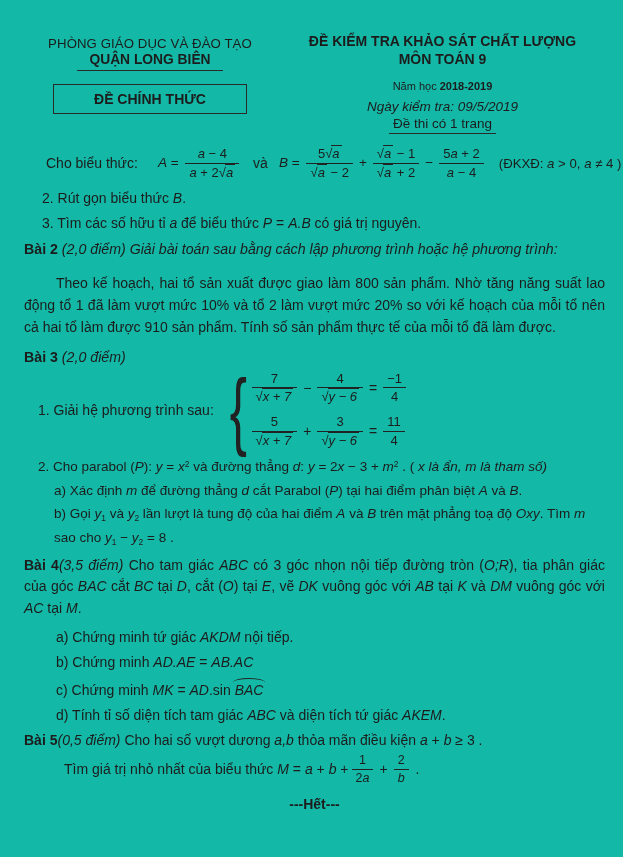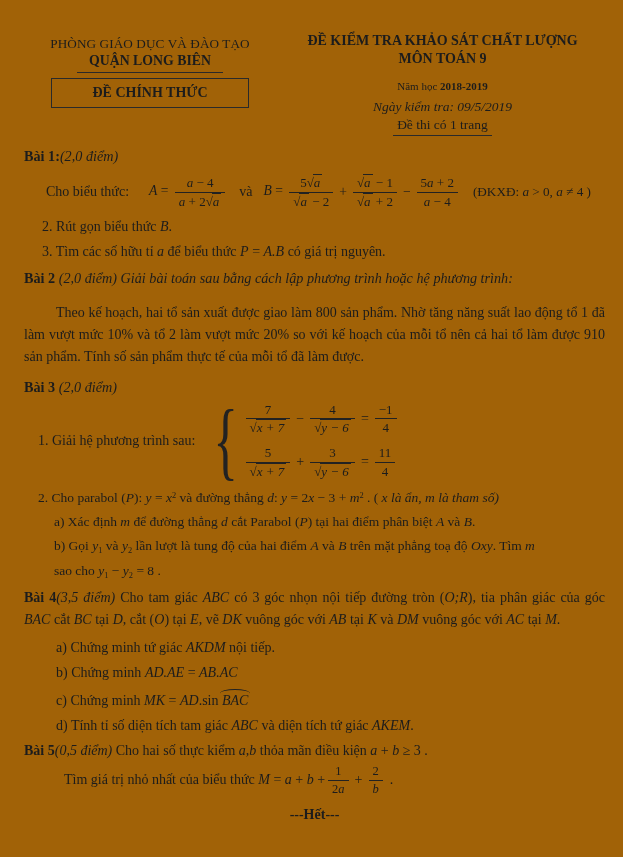--- a/index.html
+++ b/index.html
@@ -1,42 +1,42 @@
 <!DOCTYPE html>
 <html><head>
 <meta charset="utf-8">
 <style>
   * { box-sizing: border-box; }
   html,body { margin:0; padding:0; }
   body { background:#ffffff; }
   .page {
     width:623px; height:857px; overflow:hidden; position:relative;
-    background:#a16207; color:#1c1c1c;
-    font-family:Liberation Serif, serif; font-size:14px;
+    background:#14b8a6; color:#1c1c1c;
+    font-family:Liberation Sans, sans-serif; font-size:14px;
     padding:32px 18px 0 24px;
   }
   p { margin:0; }
   .bold { font-weight:700; }
   .ital { font-style:italic; }
   .sub { font-size:0.62em; vertical-align:-0.3em; font-style:normal; }
   .sup { font-size:0.62em; vertical-align:0.5em; font-style:normal; }
   .arc { display:inline-block; position:relative; }
   .arc::before {
     content:""; position:absolute; left:-2px; right:-2px; top:-4px; height:8px;
     border-top:1.6px solid #222; border-radius:50% 50% 0 0;
   }
   
   .header { display:flex; }
   .h-left { width:252px; flex-shrink:0; text-align:center; padding-top:4px; }
   .hl1 { font-size:13.2px; letter-spacing:0.1px; }
   .hl2 { font-weight:700; font-size:13.8px; margin-top:1px;text-align:center; }
   .undl { display:inline-block; border-bottom:1.4px solid #2a2a2a; padding:0 12px 3px; }
   .official-box {
     display:inline-block; border:1.7px solid #2a2a2a; padding:6px 40px;
-    margin-top:5px; font-weight:700; font-size:14px;
+    margin-top:13px; font-weight:700; font-size:14px;
   }
   .h-right { flex:1; text-align:center; padding-left:4px; }
   .hr-title { font-weight:700; font-size:14px; line-height:1.3; }
   .hr-year { font-size:11px; margin-top:12px; }
   .hr-italic { font-style:italic; font-size:13.5px; margin-top:7px; }
   .hr-pages { font-size:13.5px; margin-top:2px; }
   .undl2 { display:inline-block; border-bottom:1.2px solid #2a2a2a; padding:0 4px 2px; }
   
   main { margin-top:12px; }
   .heading { font-size:14.2px; margin-top:10px; }
@@ -95,21 +95,20 @@
       <div class="hr-title">MÔN TOÁN 9</div>
       <div class="hr-year"><span>Năm học </span><span class="bold">2018-2019</span></div>
       <div class="hr-italic">Ngày kiểm tra: 09/5/2019</div>
       <div class="hr-pages"><span class="undl2">Đề thi có 1 trang</span></div>
     </div>
   </header>
 
   <main>
 
     <section>
-      <p class="heading"><span class="bold">Bài 1:</span><span class="ital">(2,0 điểm)</span></p>
       <div class="f-row">
         <span class="intro">Cho biểu thức:</span>
         <span><span><span class="ital">A</span><span> = </span></span><span class="frac"><span class="num"><span class="ital">a</span><span> − 4</span></span><span class="den"><span class="ital">a</span><span> + 2</span><span class="sqrt"><span class="rad">√</span><span class="sqbody">a</span></span></span></span></span>
         <span class="va">và</span>
         <span><span><span class="ital">B</span><span> = </span></span><span class="frac"><span class="num"><span>5</span><span class="sqrt"><span class="rad">√</span><span class="sqbody">a</span></span></span><span class="den"><span class="sqrt"><span class="rad">√</span><span class="sqbody">a</span></span><span> − 2</span></span></span><span class="op">+</span><span class="frac"><span class="num"><span class="sqrt"><span class="rad">√</span><span class="sqbody">a</span></span><span> − 1</span></span><span class="den"><span class="sqrt"><span class="rad">√</span><span class="sqbody">a</span></span><span> + 2</span></span></span><span class="op">−</span><span class="frac"><span class="num"><span>5</span><span class="ital">a</span><span> + 2</span></span><span class="den"><span class="ital">a</span><span> − 4</span></span></span></span>
         <span class="dkxd"><span>(ĐKXĐ: </span><span class="ital">a</span><span> &gt; 0, </span><span class="ital">a</span><span> ≠ 4 )</span></span>
       </div>
       <p class="b1-item"><span>2. Rút gọn biểu thức </span><span class="ital">B</span><span>.</span></p>
       <p class="b1-item"><span>3. Tìm các số hữu tỉ </span><span class="ital">a</span><span> để  biểu thức </span><span class="ital">P</span><span> = </span><span class="ital">A.B</span><span> có giá trị nguyên.</span></p>
     </section>
@@ -169,21 +168,21 @@
 
     <section>
       <p class="b4-para"><span class="bold">Bài 4</span><span class="ital">(3,5 điểm)</span><span> Cho tam giác </span><span class="ital">ABC</span><span> có 3 góc nhọn nội tiếp đường tròn (</span><span class="ital">O;R</span><span>), tia phân giác của góc </span><span class="ital">BAC</span><span> cắt </span><span class="ital">BC</span><span> tại </span><span class="ital">D</span><span>, cắt (</span><span class="ital">O</span><span>) tại </span><span class="ital">E</span><span>, vẽ </span><span class="ital">DK</span><span> vuông góc với </span><span class="ital">AB</span><span> tại </span><span class="ital">K</span><span> và </span><span class="ital">DM</span><span> vuông góc với </span><span class="ital">AC</span><span> tại </span><span class="ital">M</span><span>.</span></p>
       <p class="b4-item"><span>a) Chứng minh tứ giác </span><span class="ital">AKDM</span><span> nội tiếp.</span></p>
       <p class="b4-item"><span>b) Chứng minh </span><span class="ital">AD.AE</span><span> = </span><span class="ital">AB.AC</span></p>
       <p class="b4-item arc-row"><span>c) Chứng minh </span><span class="ital">MK</span><span> = </span><span class="ital">AD</span><span>.sin </span><span class="ital arc">BAC</span></p>
       <p class="b4-item"><span>d) Tính tỉ số diện tích tam giác </span><span class="ital">ABC</span><span> và diện tích tứ giác </span><span class="ital">AKEM</span><span>.</span></p>
     </section>
 
     <section>
-      <p class="b5-line1"><span class="bold">Bài 5</span><span class="ital">(0,5 điểm)</span><span> Cho  hai số thực kiểm </span><span class="ital">a,b</span><span> thỏa mãn điều kiện </span><span class="ital">a</span><span> + </span><span class="ital">b</span><span> ≥ 3 .</span></p>
+      <p class="b5-line1"><span class="bold">Bài 5</span><span class="ital">(0,5 điểm)</span><span> Cho  hai số vượt dương </span><span class="ital">a,b</span><span> thỏa mãn điều kiện </span><span class="ital">a</span><span> + </span><span class="ital">b</span><span> ≥ 3 .</span></p>
       <div class="b5-line2">
         <span><span>Tìm giá trị nhỏ nhất của biểu thức </span><span class="ital">M</span><span> = </span><span class="ital">a</span><span> + </span><span class="ital">b</span><span> + </span></span>
         <span class="frac">
             <span class="num"><span>1</span></span>
             <span class="den"><span>2</span><span class="ital">a</span></span>
           </span>
         <span class="op">+</span>
         <span class="frac">
             <span class="num"><span>2</span></span>
             <span class="den"><span class="ital">b</span></span>

